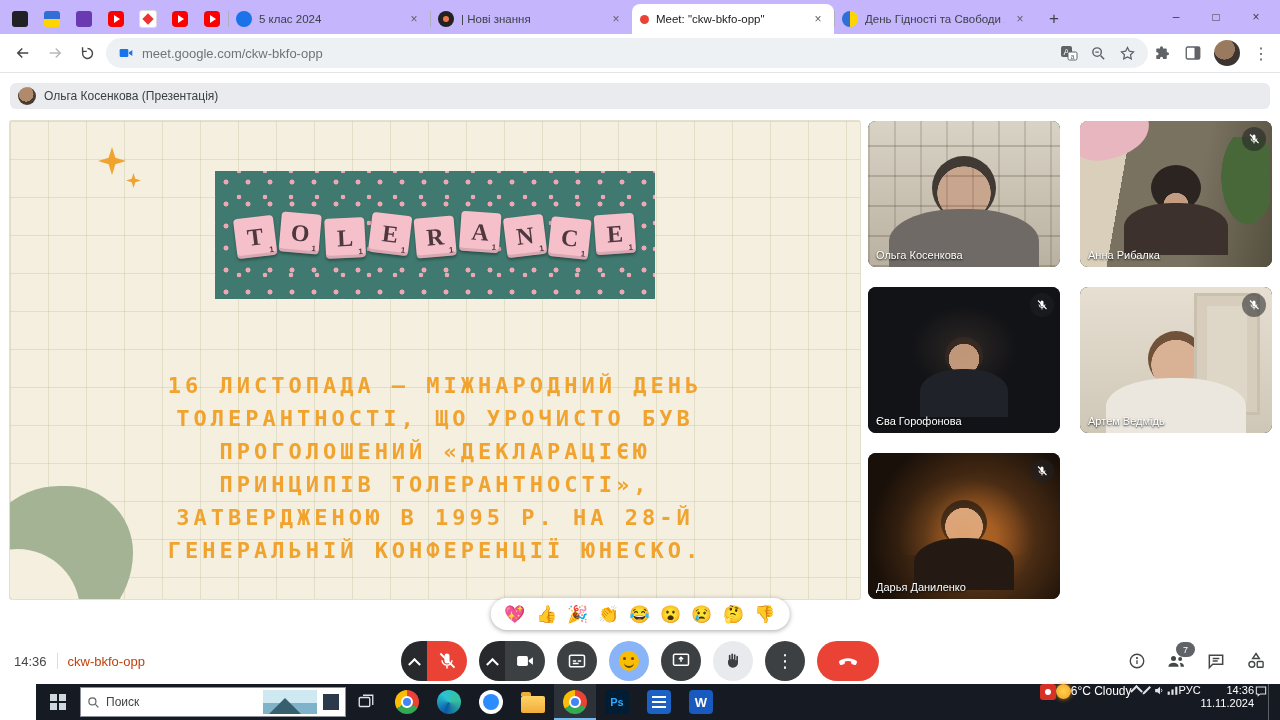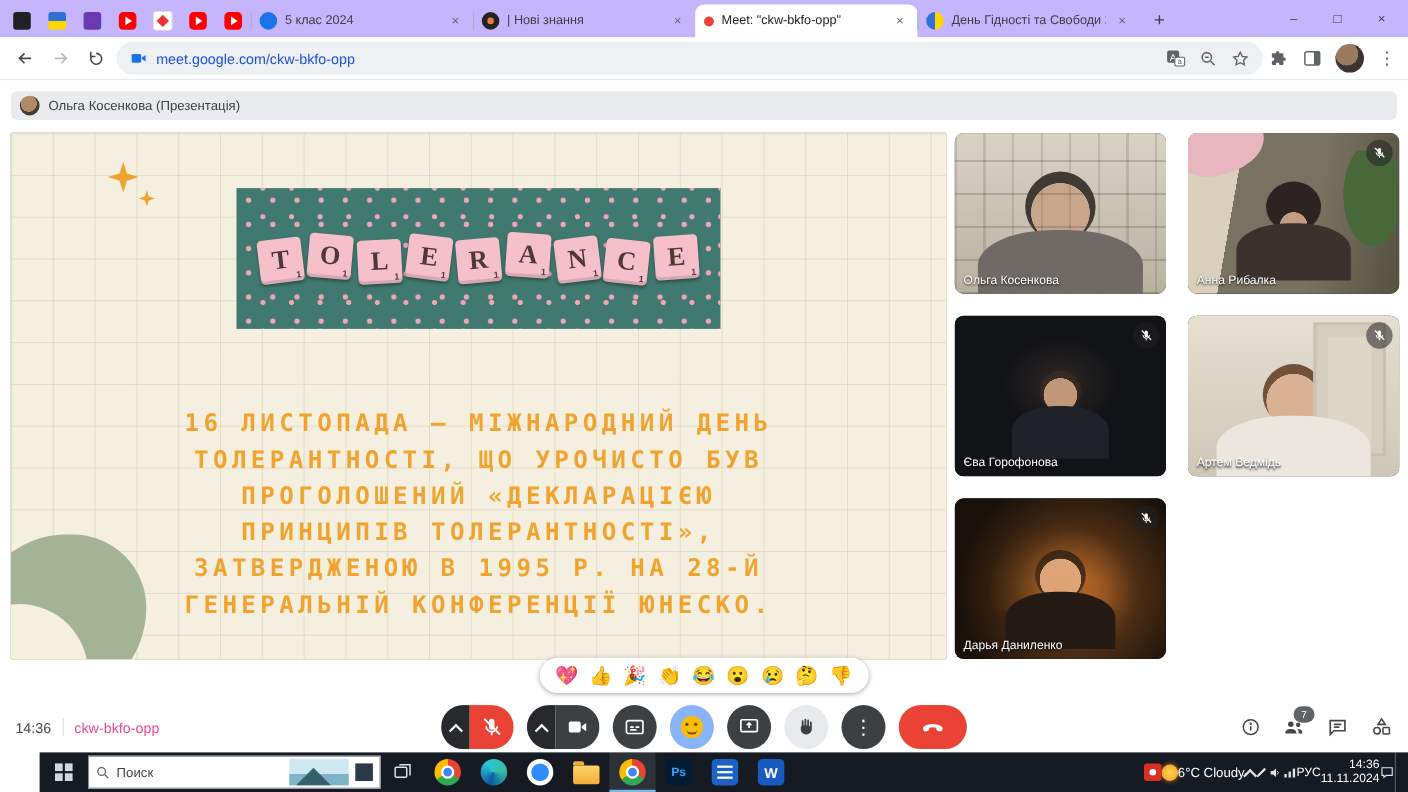--- a/index.html
+++ b/index.html
@@ -30,21 +30,21 @@
   .recdot{width:9px;height:9px;border-radius:50%;background:#ea4335;flex:none;}
   .newtab{width:28px;height:28px;margin:0 4px 1px;border-radius:50%;color:#3c4043;font-size:17px;display:flex;align-items:center;justify-content:center;}
   .newtab::before{content:"+";}
   .winctl{margin-left:auto;display:flex;height:34px;align-items:center;}
   .wbtn{width:40px;text-align:center;font-size:12px;color:#3c4043;line-height:34px;}
 
   
   .addressbar{height:38px;background:#fff;display:flex;align-items:center;gap:6px;padding:0 10px;border-bottom:1px solid #e3e5e8;}
   .navbtn{width:26px;height:26px;display:flex;align-items:center;justify-content:center;border-radius:50%;flex:none;}
   .omnibox{flex:1;height:30px;background:#eef1f4;border-radius:15px;display:flex;align-items:center;gap:8px;padding:0 12px;min-width:0;}
-  .url{font-size:13px;color:#1d4ed8;white-space:nowrap;overflow:hidden;}
+  .url{font-size:13px;color:#737373;white-space:nowrap;overflow:hidden;}
   .omni-right{margin-left:auto;display:flex;gap:12px;align-items:center;}
   .bar-icons{display:flex;gap:12px;align-items:center;flex:none;}
   .avatar{width:26px;height:26px;border-radius:50%;background:radial-gradient(circle at 40% 35%,#9a7a5e 0 45%,#3c3430 46%);}
   .kebab{width:18px;text-align:center;color:#5f6368;font-size:16px;}
   .kebab::before{content:"⋮";}
 
   
   .meet{position:absolute;top:73px;left:0;right:0;bottom:36px;background:#fff;}
   .banner{position:absolute;top:10px;left:10px;right:10px;height:26px;background:#e9ebee;border-radius:6px;display:flex;align-items:center;gap:8px;padding:0 8px;font-size:12px;color:#3c4043;}
   .bavatar{width:18px;height:18px;border-radius:50%;background:radial-gradient(circle at 45% 40%,#b08a6a 0 50%,#4a3b30 51%);flex:none;}
@@ -117,21 +117,21 @@
 
   
   .reactions{position:absolute;left:50%;transform:translateX(-50%);bottom:54px;height:32px;background:#fff;border-radius:16px;
     box-shadow:0 1px 5px rgba(0,0,0,.35);display:flex;align-items:center;gap:10px;padding:0 14px;font-size:17px;}
   .reactions span{cursor:default;}
 
   
   .meetbar{position:absolute;left:0;right:0;bottom:0;height:46px;background:#fff;}
   .mb-left{position:absolute;left:14px;top:0;height:46px;display:flex;gap:10px;align-items:center;font-size:13px;color:#444746;}
   .mb-sep{width:1px;height:16px;background:#dadce0;}
-  .mb-code{color:#ec4899;}
+  .mb-code{color:#c2410c;}
   .mb-center{position:absolute;left:50%;top:3px;transform:translateX(-50%);display:flex;gap:12px;align-items:center;}
   .splitbtn{display:flex;height:40px;border-radius:20px;overflow:hidden;}
   .sb-caret{width:26px;background:#28292c;display:flex;align-items:center;justify-content:center;}
   .caret-up{width:7px;height:7px;border-left:2px solid #fff;border-top:2px solid #fff;transform:rotate(45deg) translate(2px,2px);}
   .sb-main{width:40px;display:flex;align-items:center;justify-content:center;}
   .sb-red{background:#ea4335;}
   .sb-dark{background:#3c4043;}
   .rbtn{width:40px;height:40px;border-radius:50%;background:#3c4043;display:flex;align-items:center;justify-content:center;}
   .rbtn.blue{background:#8ab4f8;}
   .rbtn.white{background:#e8eaed;}
@@ -162,21 +162,21 @@
   .ic-chrome::after{content:"";position:absolute;inset:6px;border-radius:50%;background:#4285f4;border:2.5px solid #fff;}
   .ic-edge{width:24px;height:24px;border-radius:50%;background:conic-gradient(from 200deg,#0c59a4,#2bc3d2,#35c19f,#0c59a4);}
   .ic-zoom{width:24px;height:24px;border-radius:50%;background:#fff;position:relative;}
   .ic-zoom::after{content:"";position:absolute;inset:4px;border-radius:50%;background:#2d8cff;}
   .ic-folder{width:24px;height:17px;background:linear-gradient(#ffd366,#f0ad3a);border-radius:2px;position:relative;margin-top:4px;}
   .ic-folder::before{content:"";position:absolute;left:0;top:-4px;width:10px;height:4px;background:#f0ad3a;border-radius:2px 2px 0 0;}
   .ic-ps{width:24px;height:24px;background:#001d34;border-radius:4px;color:#31a8ff;font-weight:bold;font-size:11px;display:flex;align-items:center;justify-content:center;}
   .ic-doc{width:24px;height:24px;background:#1b62c4;border-radius:4px;position:relative;}
   .ic-doc::after{content:"";position:absolute;left:5px;top:6px;width:14px;height:2px;background:#fff;box-shadow:0 5px 0 #fff,0 10px 0 #fff;}
   .ic-word{width:24px;height:24px;background:#185abd;border-radius:4px;color:#fff;font-weight:bold;font-size:13px;display:flex;align-items:center;justify-content:center;}
-  .tray{margin-left:auto;display:flex;align-items:center;padding-right:6px;font-size:11px;}
+  .tray{margin-left:auto;display:flex;padding-right:6px;font-size:11px;}
   .tray-red{width:16px;height:16px;background:#d93025;border-radius:3px;position:relative;}
   .tray-red::after{content:"";position:absolute;inset:5px;background:#fff;border-radius:50%;}
   .sun{width:15px;height:15px;border-radius:50%;background:radial-gradient(#ffd34d,#f59b23);box-shadow:0 0 5px rgba(245,155,35,.8);}
   .weather-text{font-size:12px;}
   .chevup{width:7px;height:7px;border-left:2px solid #dfe3e8;border-top:2px solid #dfe3e8;transform:rotate(45deg) translate(2px,2px);}
   .clock{text-align:right;line-height:13px;font-size:11px;}
   .showdesk{width:5px;height:36px;border-left:1px solid rgba(255,255,255,.3);}
   svg{display:block;}
 </style>
 </head>

